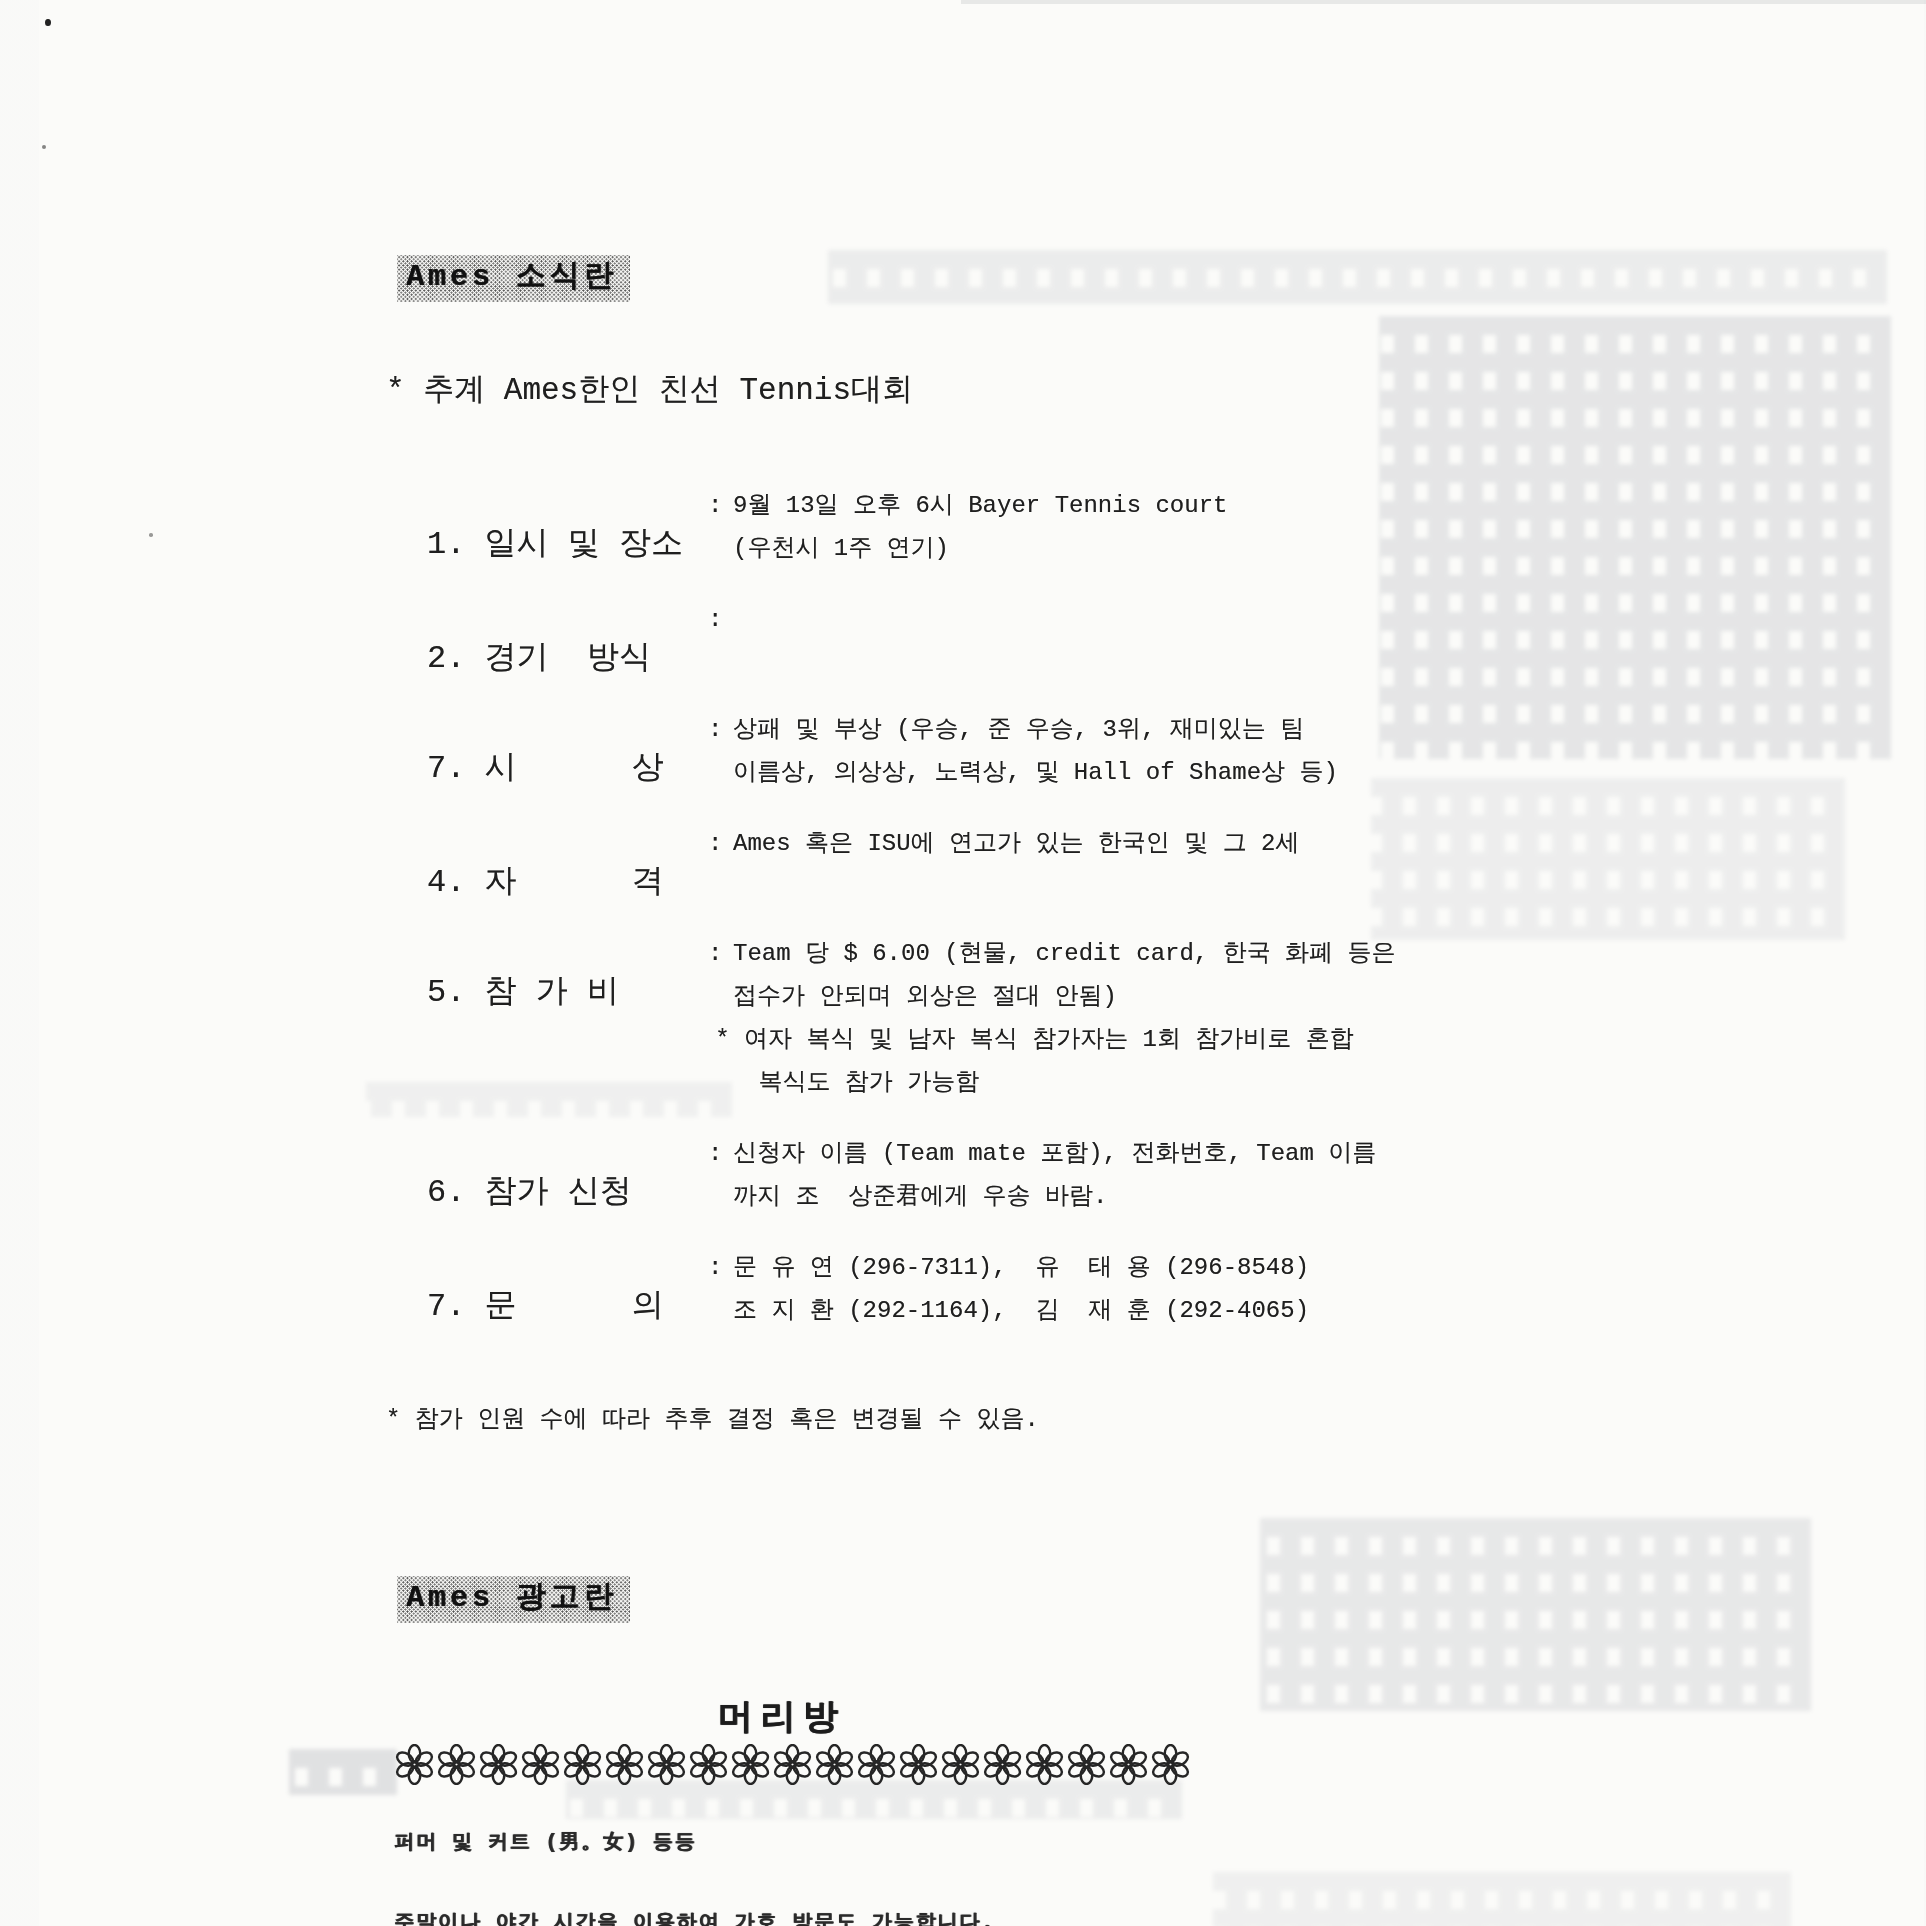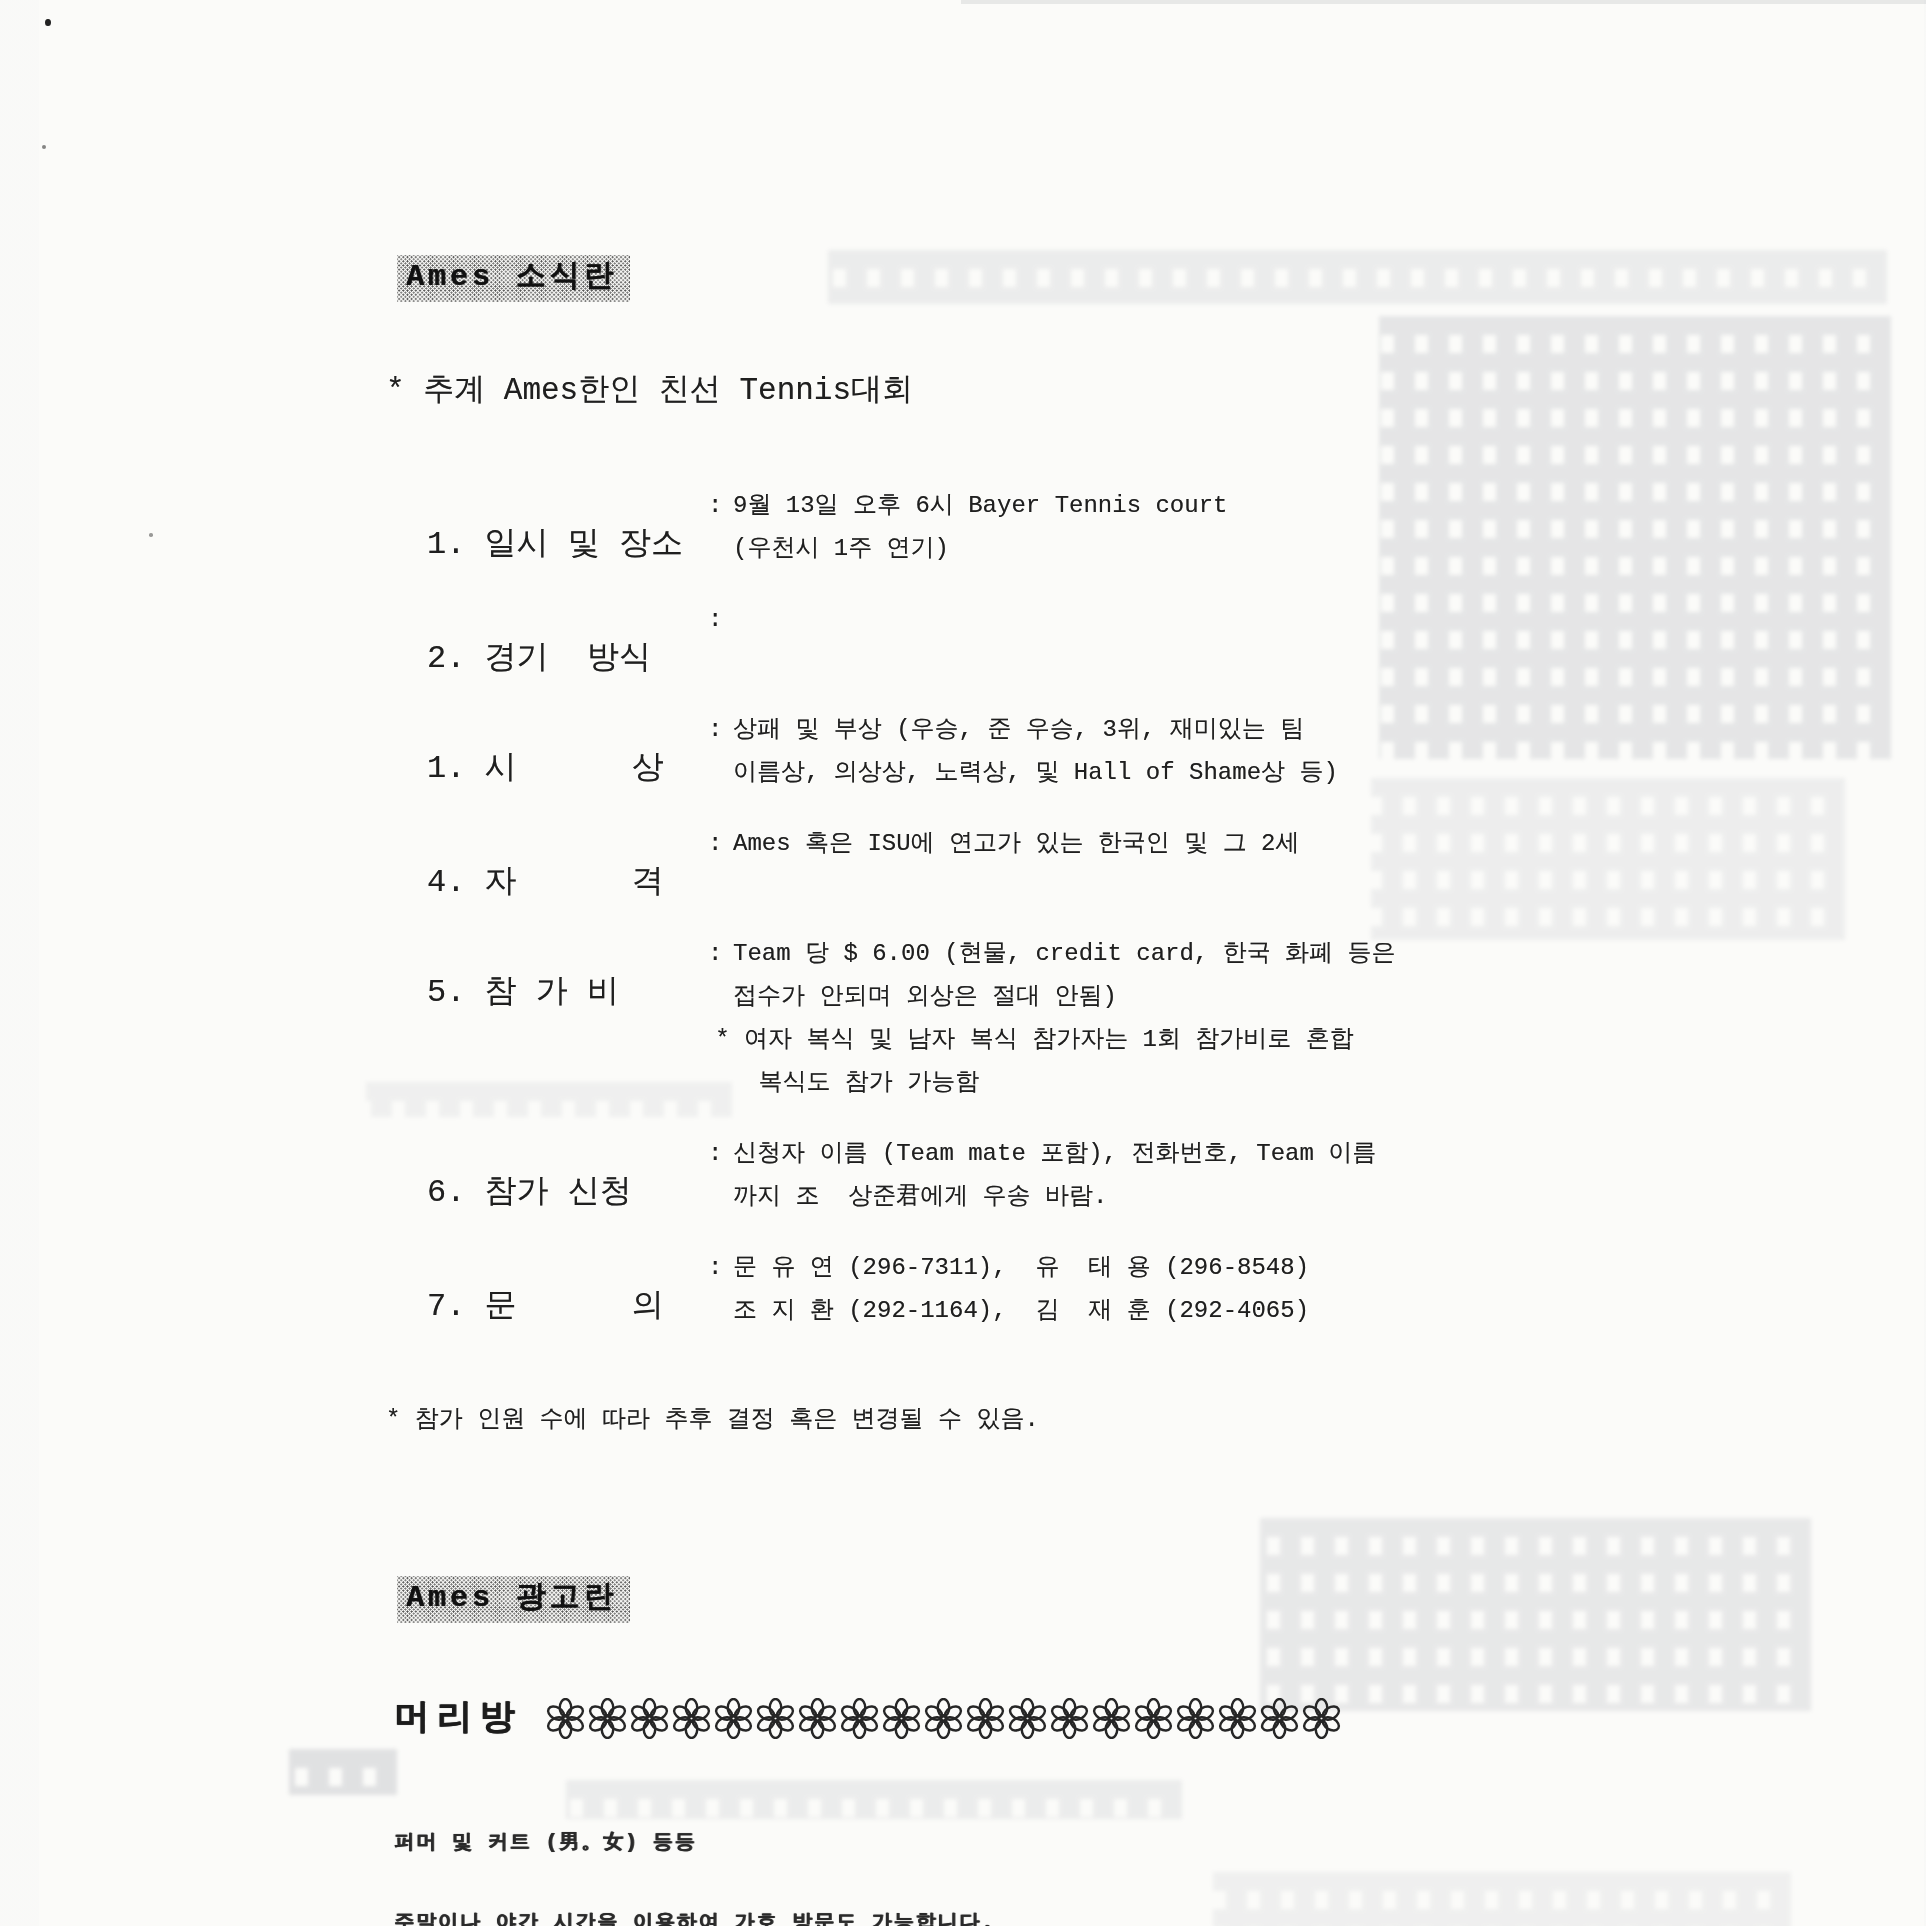--- a/index.html
+++ b/index.html
@@ -40,21 +40,21 @@
     text-shadow:0 0 0.6px rgba(20,20,20,.5);margin-top:39px;}
   .item-colon{flex:none;width:25px;line-height:43px;font-size:24px;
     text-shadow:0 0 0.6px rgba(20,20,20,.5);}
   .item-body{flex:1;min-width:0;}
   .line{white-space:pre-wrap;line-height:43px;font-size:24px;
     text-shadow:0 0 0.6px rgba(20,20,20,.5);}
   .line.ind-1{padding-left:25.4px;}
   .line.ind-star{margin-left:-17.7px;}
   #footnote{position:absolute;left:386px;top:1398px;font-size:24px;}
   
-  #shop-row{position:absolute;left:394px;top:1694px;display:flex;align-items:center;}
+  #shop-row{position:absolute;left:394px;top:1694px;display:flex;align-items:center;flex-direction:column;}
   #shop-name{font-size:35px;font-weight:bold;letter-spacing:7.7px;line-height:50px;
     color:#1c1c1c;text-shadow:1px 0 0 rgba(20,20,20,.85), 0 0 0.8px rgba(0,0,0,.5);
     margin-right:23px;white-space:pre;}
   #flowers{display:flex;align-items:center;}
   .flower{display:inline-block;width:42px;height:42px;}
   .ad-line{position:absolute;font-size:20px;font-weight:bold;letter-spacing:1.9px;
     line-height:43px;white-space:pre;color:#2a2a2a;
     text-shadow:1px 0 0 rgba(30,30,30,.8), 0 0 1px rgba(0,0,0,.45);}
   #ad-line-1{left:394px;top:1821px;}
   #ad-line-2{left:394px;top:1901px;}
@@ -109,21 +109,21 @@
         <div class="item-body">
           <div class="line">9월 13일 오후 6시 Bayer Tennis court</div>
           <div class="line">(우천시 1주 연기)</div>
         </div>
       </div>
       <div class="item">
         <span class="item-head">2. 경기  방식</span>
         <span class="item-colon">:</span>
       </div>
       <div class="item">
-        <span class="item-head">1. 시      상</span>
+        <span class="item-head">7. 시      상</span>
         <span class="item-colon">:</span>
         <div class="item-body">
           <div class="line">상패 및 부상 (우승, 준 우승, 3위, 재미있는 팀</div>
           <div class="line">이름상, 의상상, 노력상, 및 Hall of Shame상 등)</div>
         </div>
       </div>
       <div class="item">
         <span class="item-head">4. 자      격</span>
         <span class="item-colon">:</span>
         <div class="item-body">

